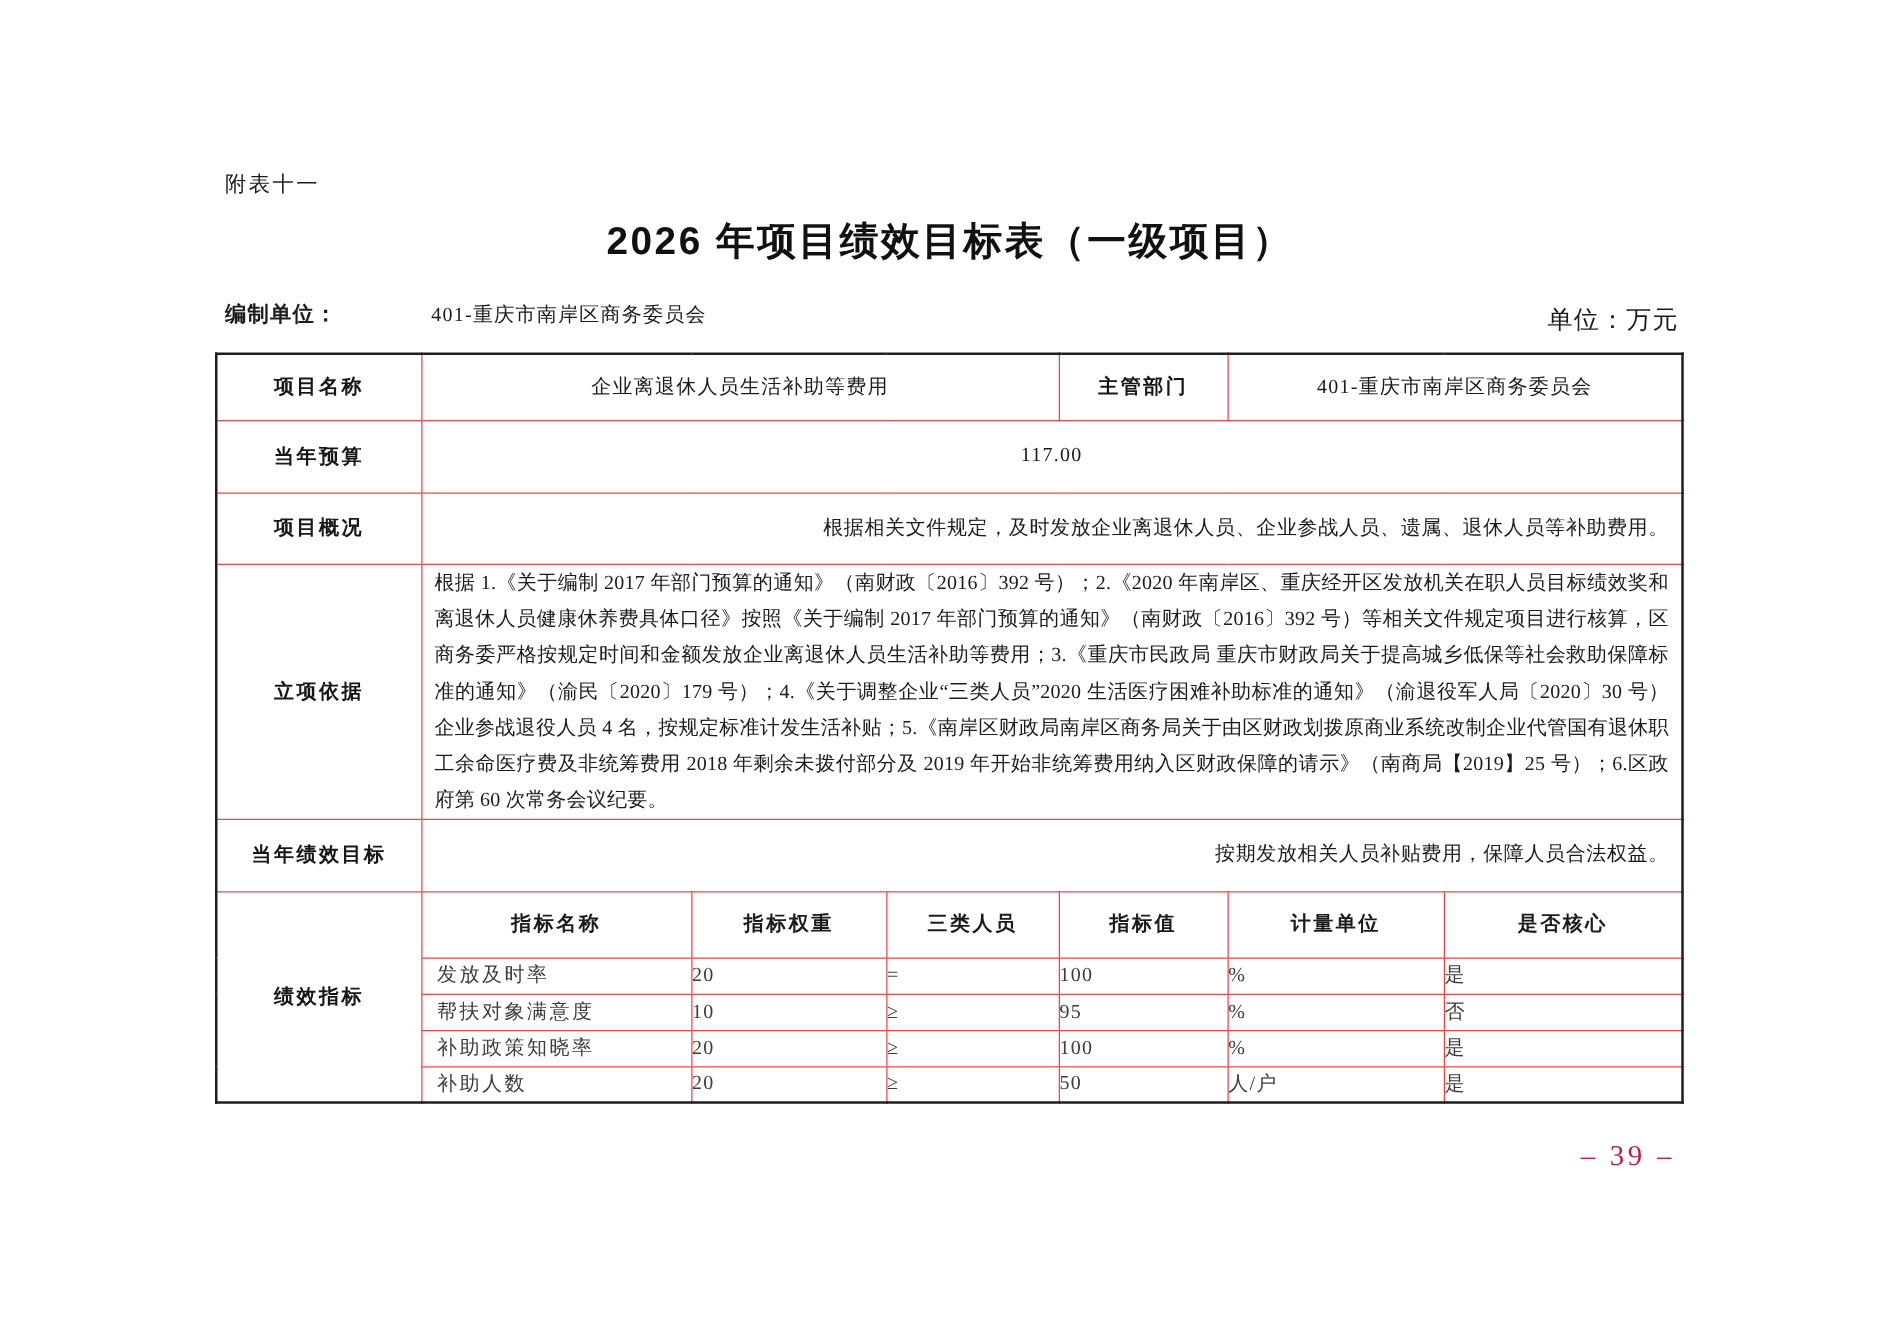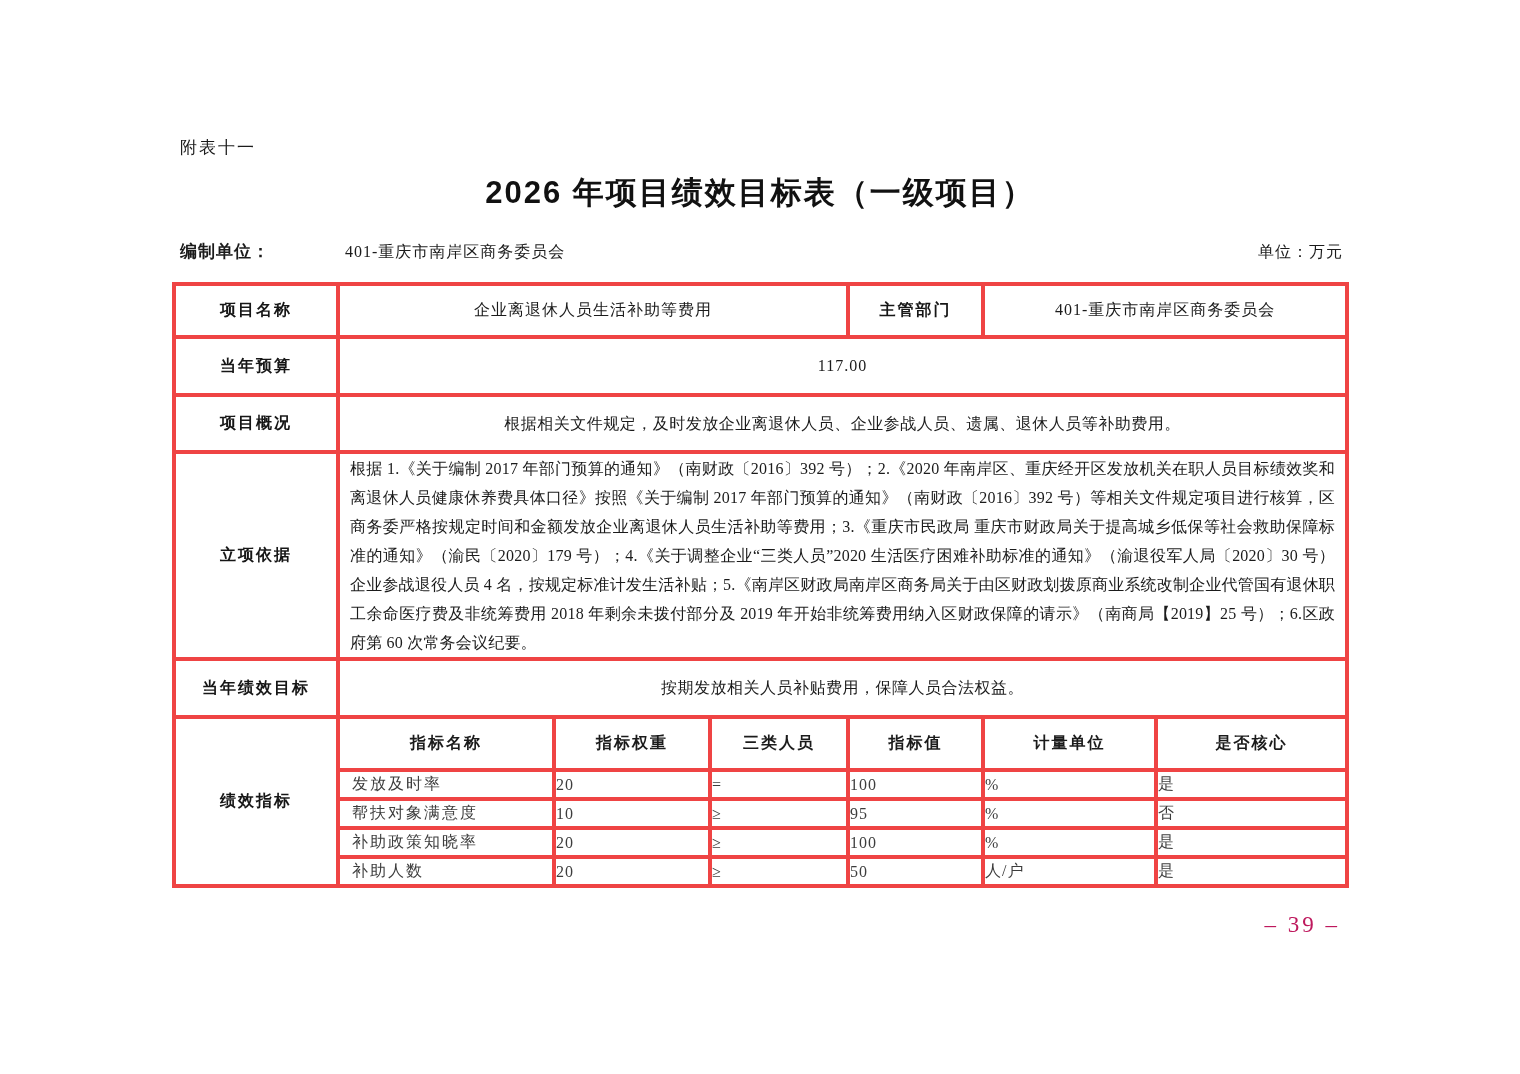--- a/index.html
+++ b/index.html
@@ -52,46 +52,46 @@
   }
   .meta-value {
     position: absolute;
     left: 173px; top: 2px;
     font-size: 16px;
     letter-spacing: 1px;
   }
   .meta-unit {
     position: absolute;
     right: 2px; top: 2px;
-    font-size: 16px;
+    font-size: 20px;
     letter-spacing: 1px;
   }
   table.main {
     position: absolute;
     left: 172px; top: 282px;
     width: 1173px;
     border-collapse: collapse;
     table-layout: fixed;
   }
   table.main td {
-    border: 4px solid #ef4444;
+    border: 1px solid #ef4444;
     vertical-align: middle;
     font-size: 16px;
   }
   table.main { border: 2px solid #1f1f1f; }
   td.lbl {
     font-weight: bold;
     text-align: center;
     font-size: 17px;
     letter-spacing: 2px;
     color: #161616;
   }
   td.ctr { text-align: center; letter-spacing: 1px; }
   td.left {
-    text-align: center;
+    text-align: right;
     padding: 6px 10px;
     line-height: 28px;
     letter-spacing: 0.5px;
   }
   td.just {
     text-align: justify;
     padding: 0 10px;
     line-height: 29px;
     letter-spacing: 0.2px;
   }

